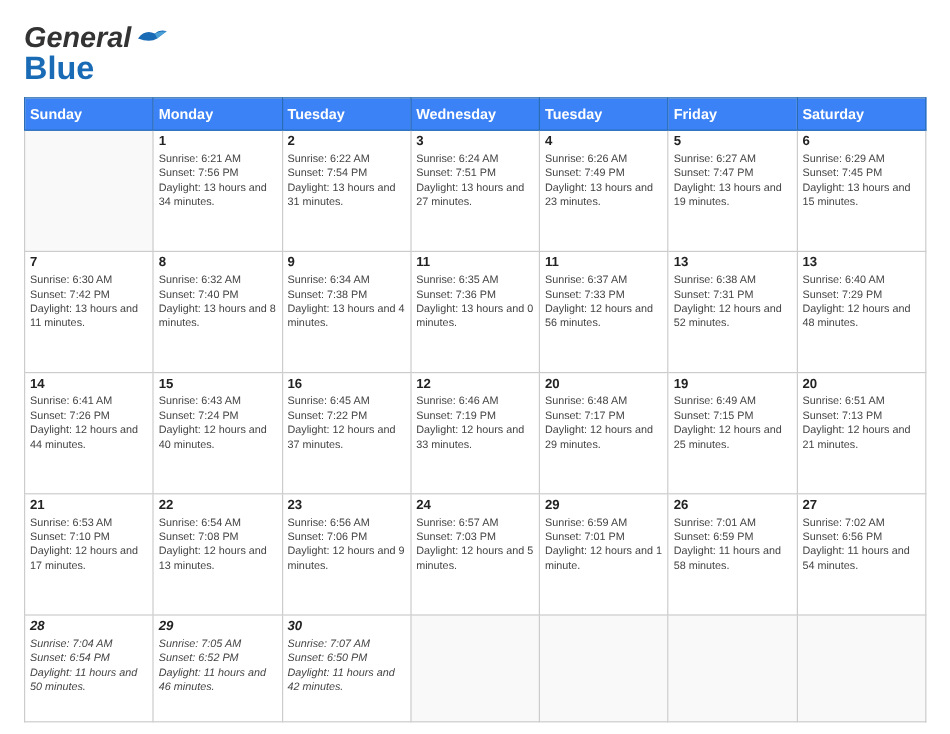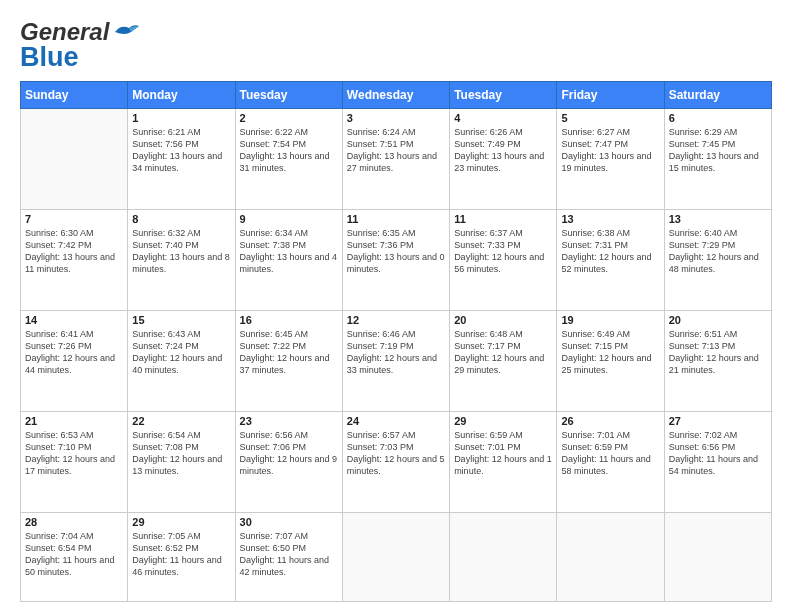--- a/index.html
+++ b/index.html
@@ -79,20 +79,21 @@
     .day-info {
       font-size: 9px;
       color: #444;
       line-height: 1.35;
     }
     .empty-cell {
       background: #f9f9f9;
     }
     .last-row td {
       height: 78px;
+      font-style: italic;
     }
   </style>
 </head>
 <body>
 
 <div class="page">
   <div class="header">
     <div class="logo">
       <div class="logo-row">
         <span style="font-size:24px;font-weight:bold;color:#333;font-style:italic;">General</span>

